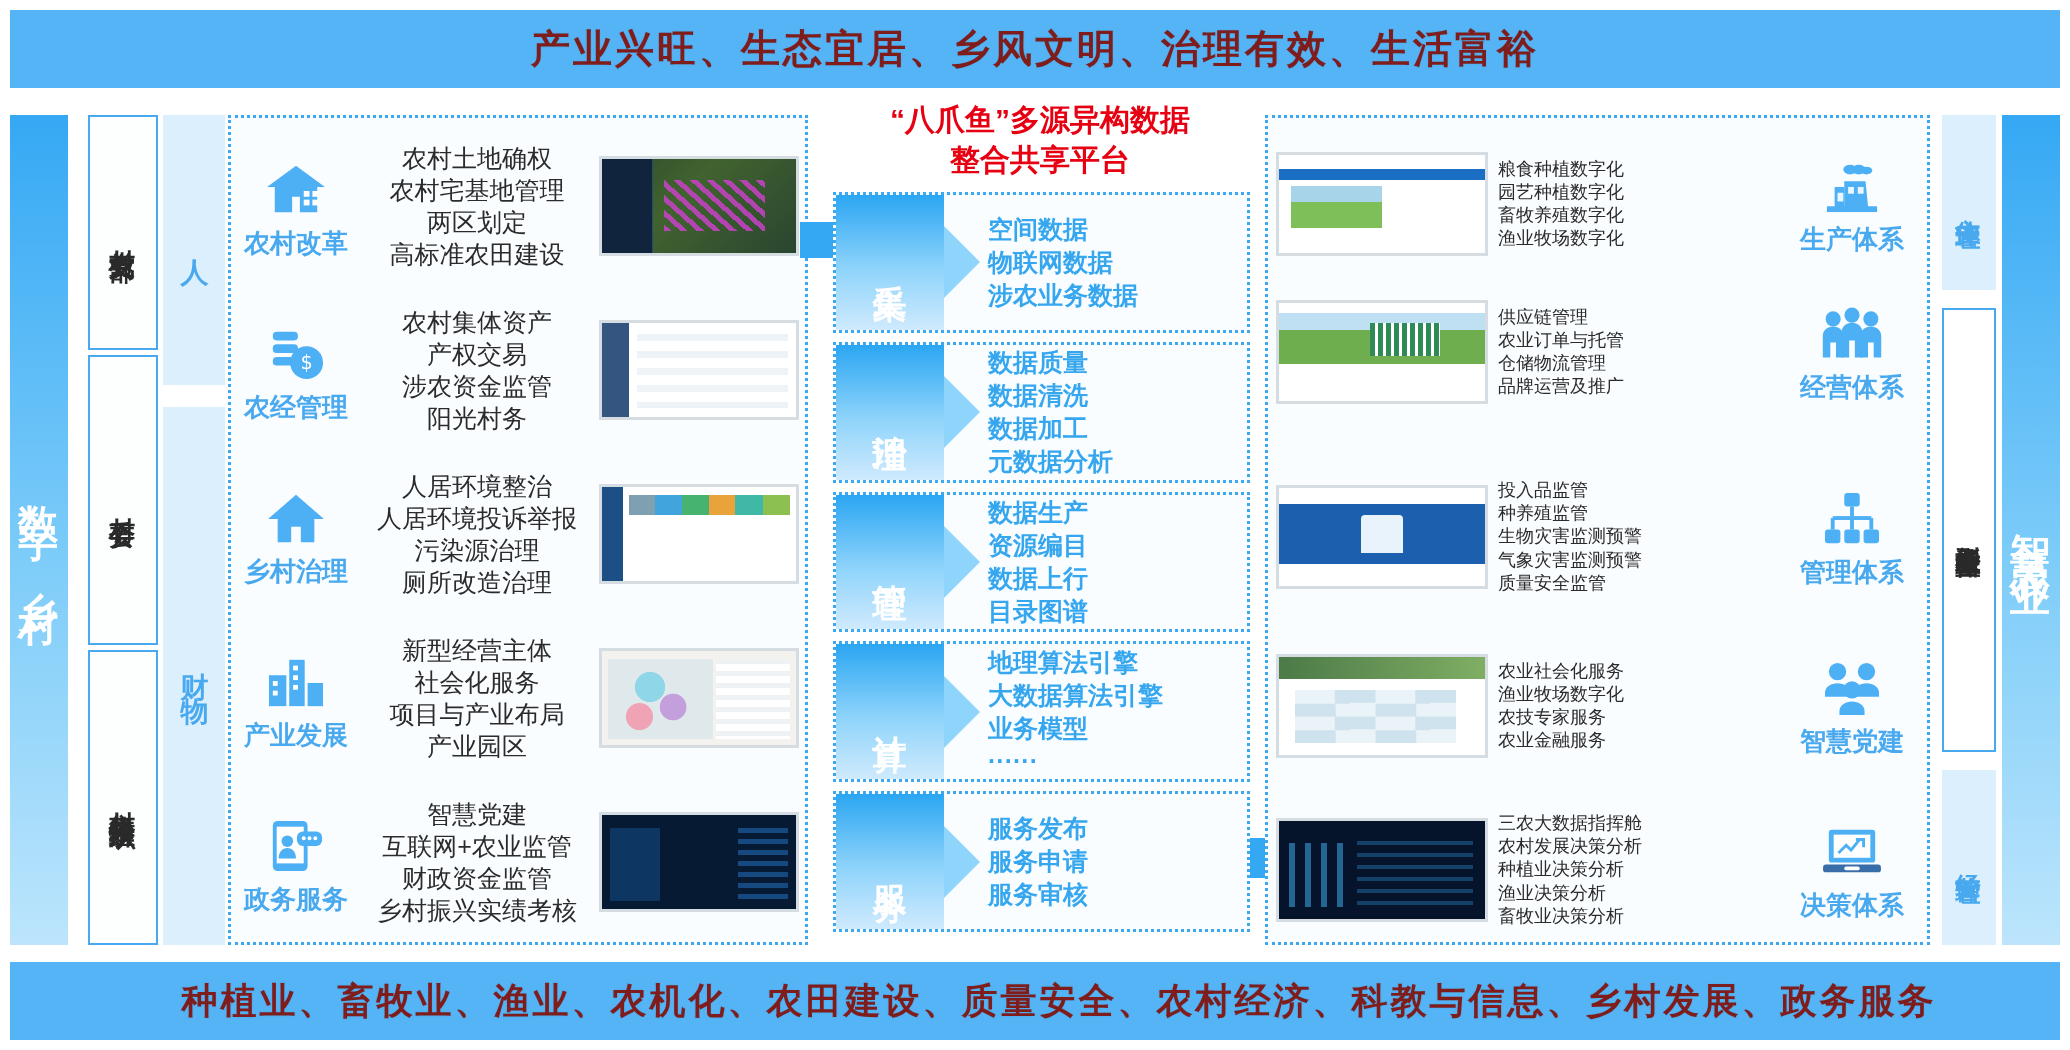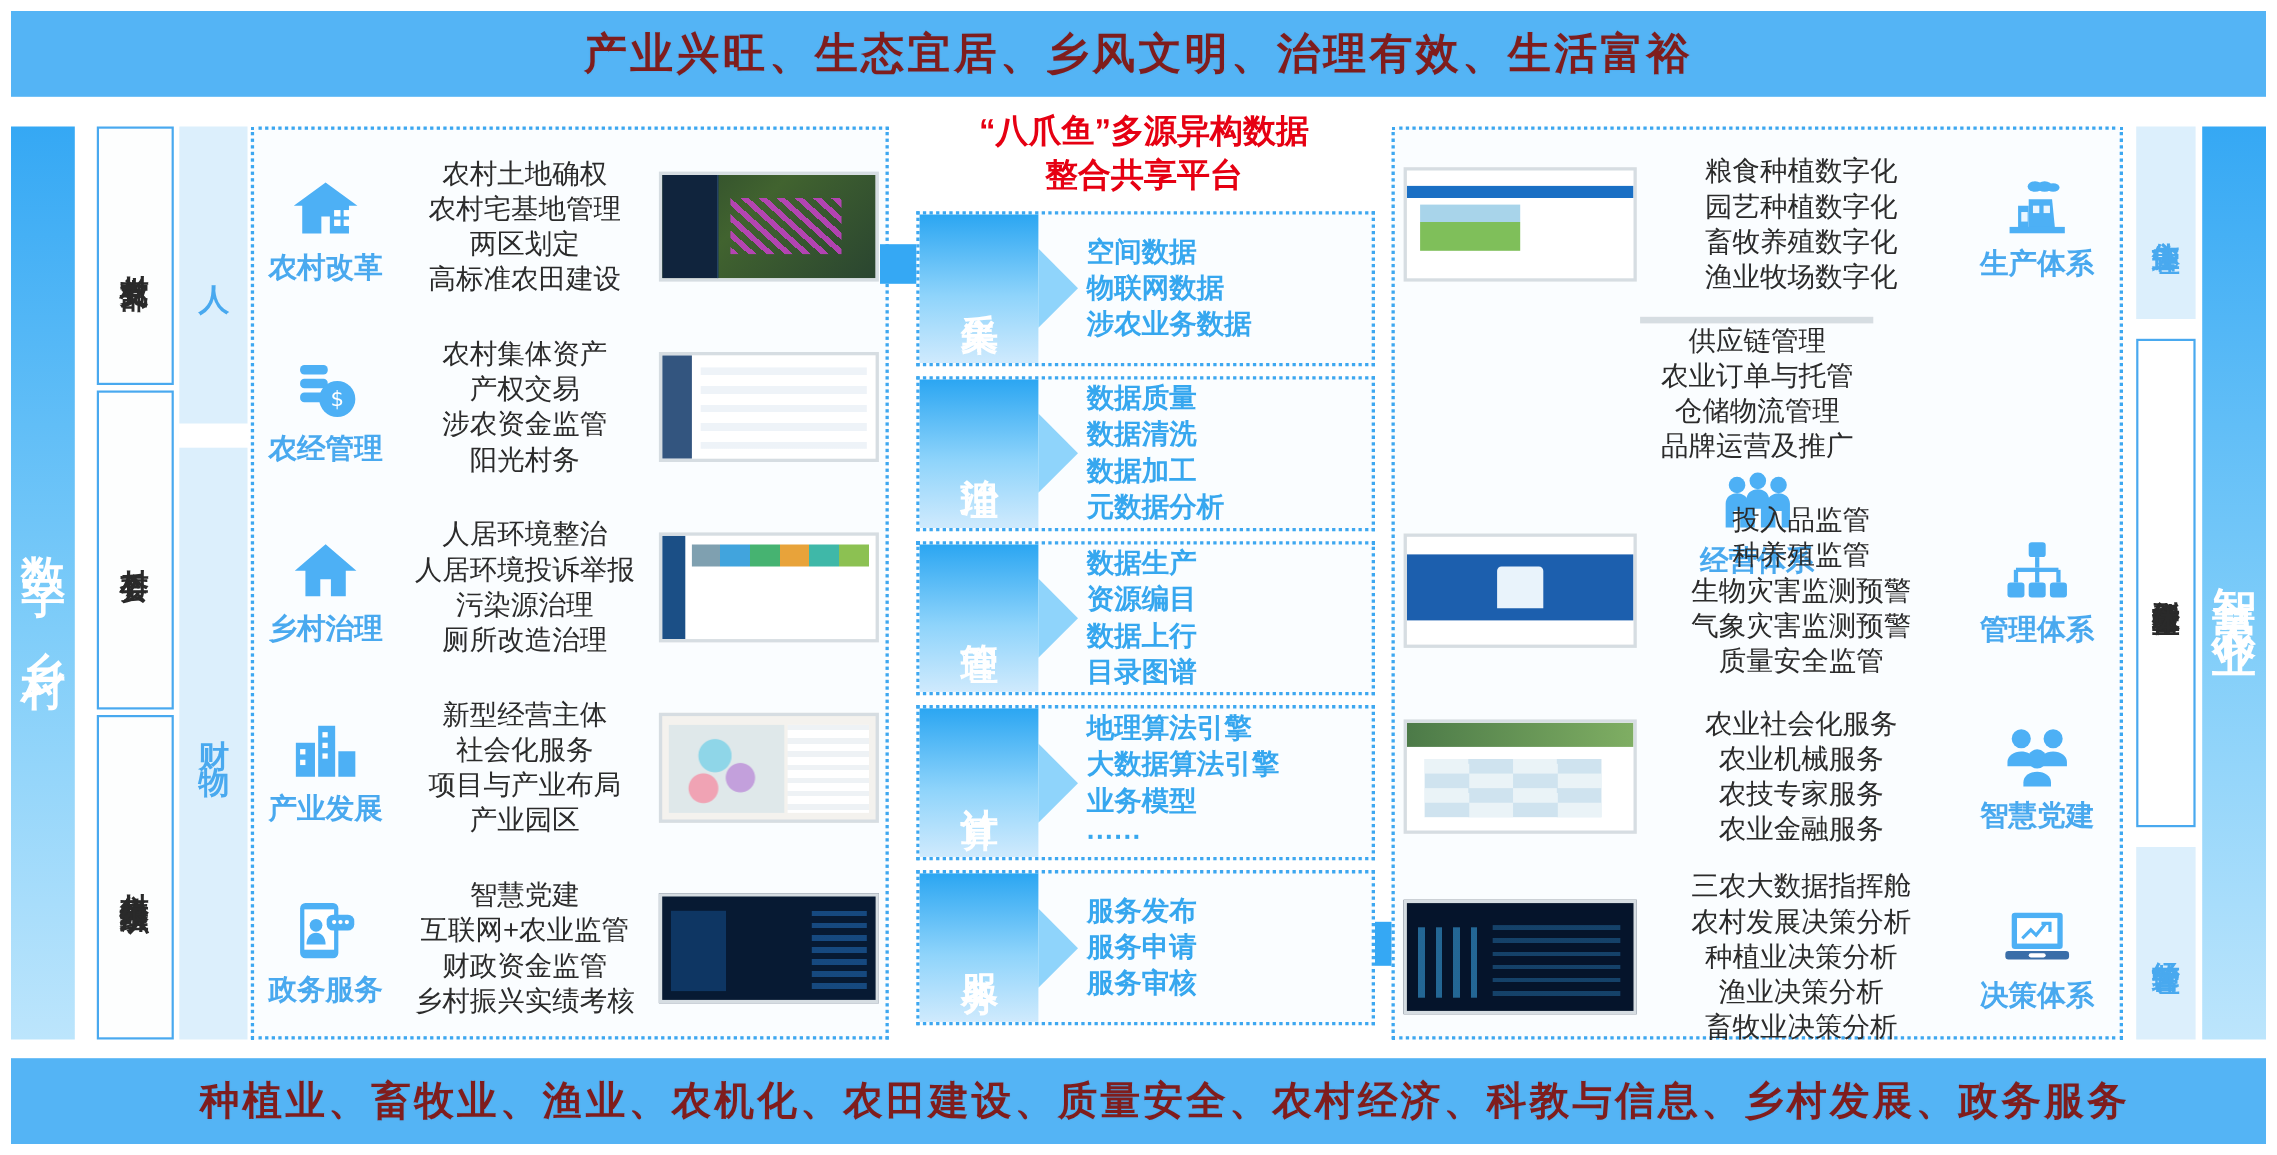--- a/index.html
+++ b/index.html
@@ -159,21 +159,21 @@
                  line-height:1.32; }
   .conn{ position:absolute; background:#35a8f4; }
   #conn-left{ left:800px; top:222px; width:34px; height:36px; }
   #conn-right-a{ left:1216px; top:838px; width:34px; height:40px; background:#9ed6fb; }
   #conn-right-b{ left:1248px; top:838px; width:34px; height:40px; }
 
   
   .rrow{ position:absolute; left:0; width:100%; display:flex; align-items:center; }
   .rrow .shot{ width:212px; height:104px; margin-left:8px; margin-right:10px;
                border:3px solid #d6dde2; background:#fff; overflow:hidden; position:relative; }
-  .rrow .txt{ flex:1; text-align:center; font-size:25px; color:#2b2b2b;
+  .rrow .txt{ flex:1; font-size:18px; color:#2b2b2b;
               line-height:1.28; white-space:pre-line; }
   .rrow .icon-wrap{ width:150px; display:flex; flex-direction:column;
                     align-items:center; justify-content:center; }
   .rrow .icon-wrap .ic{ height:62px; display:flex; align-items:flex-end; }
   .rrow .icon-wrap .ic svg{ fill:#4db0f5; }
   .rrow .icon-wrap .ic-label{ margin-top:8px; font-size:26px; color:#49a9ef;
                               font-weight:bold; white-space:nowrap; }
 
   .shot.site{ background:#ffffff; }
   .shot.site::before{ content:""; position:absolute; left:0; top:14%; width:100%; height:12%;
@@ -416,21 +416,21 @@
             <rect x="6" y="50" width="52" height="6"></rect>
             <rect x="17" y="36" width="6" height="9" fill="#eaf6ff"></rect>
             <rect x="28" y="30" width="6" height="7" fill="#eaf6ff"></rect>
             <rect x="38" y="30" width="6" height="7" fill="#eaf6ff"></rect>
           </svg>
       </span>
       <span class="ic-label">生产体系</span>
     </div>
   </div>
 
-  <div class="rrow" style="top:170px; height:160px;flex-direction:column;">
+  <div class="rrow" style="top:154px; height:160px;">
     <div class="shot mall"></div>
     <div class="txt">供应链管理
 农业订单与托管
 仓储物流管理
 品牌运营及推广</div>
     <div class="icon-wrap">
       <span class="ic">
         <svg width="66" height="56" viewBox="0 0 70 58">
             <circle cx="15" cy="13" r="8"></circle>
             <path d="M4 54V31c0-6 5-10 11-10s11 4 11 10v23h-8V38h-6v16z"></path>
@@ -465,21 +465,21 @@
             <rect x="50" y="28" width="4" height="12"></rect>
           </svg>
       </span>
       <span class="ic-label">管理体系</span>
     </div>
   </div>
 
   <div class="rrow" style="top:508px; height:160px;">
     <div class="shot portal"></div>
     <div class="txt">农业社会化服务
-农业机械服务
+渔业牧场数字化
 农技专家服务
 农业金融服务</div>
     <div class="icon-wrap">
       <span class="ic">
         <svg width="62" height="56" viewBox="0 0 64 58">
             <circle cx="17" cy="12" r="9"></circle>
             <path d="M4 38v-4c0-6 6-10 13-10s13 4 13 10v4z"></path>
             <circle cx="47" cy="12" r="9"></circle>
             <path d="M34 38v-4c0-6 6-10 13-10s13 4 13 10v4z"></path>
             <circle cx="32" cy="31" r="9"></circle>

